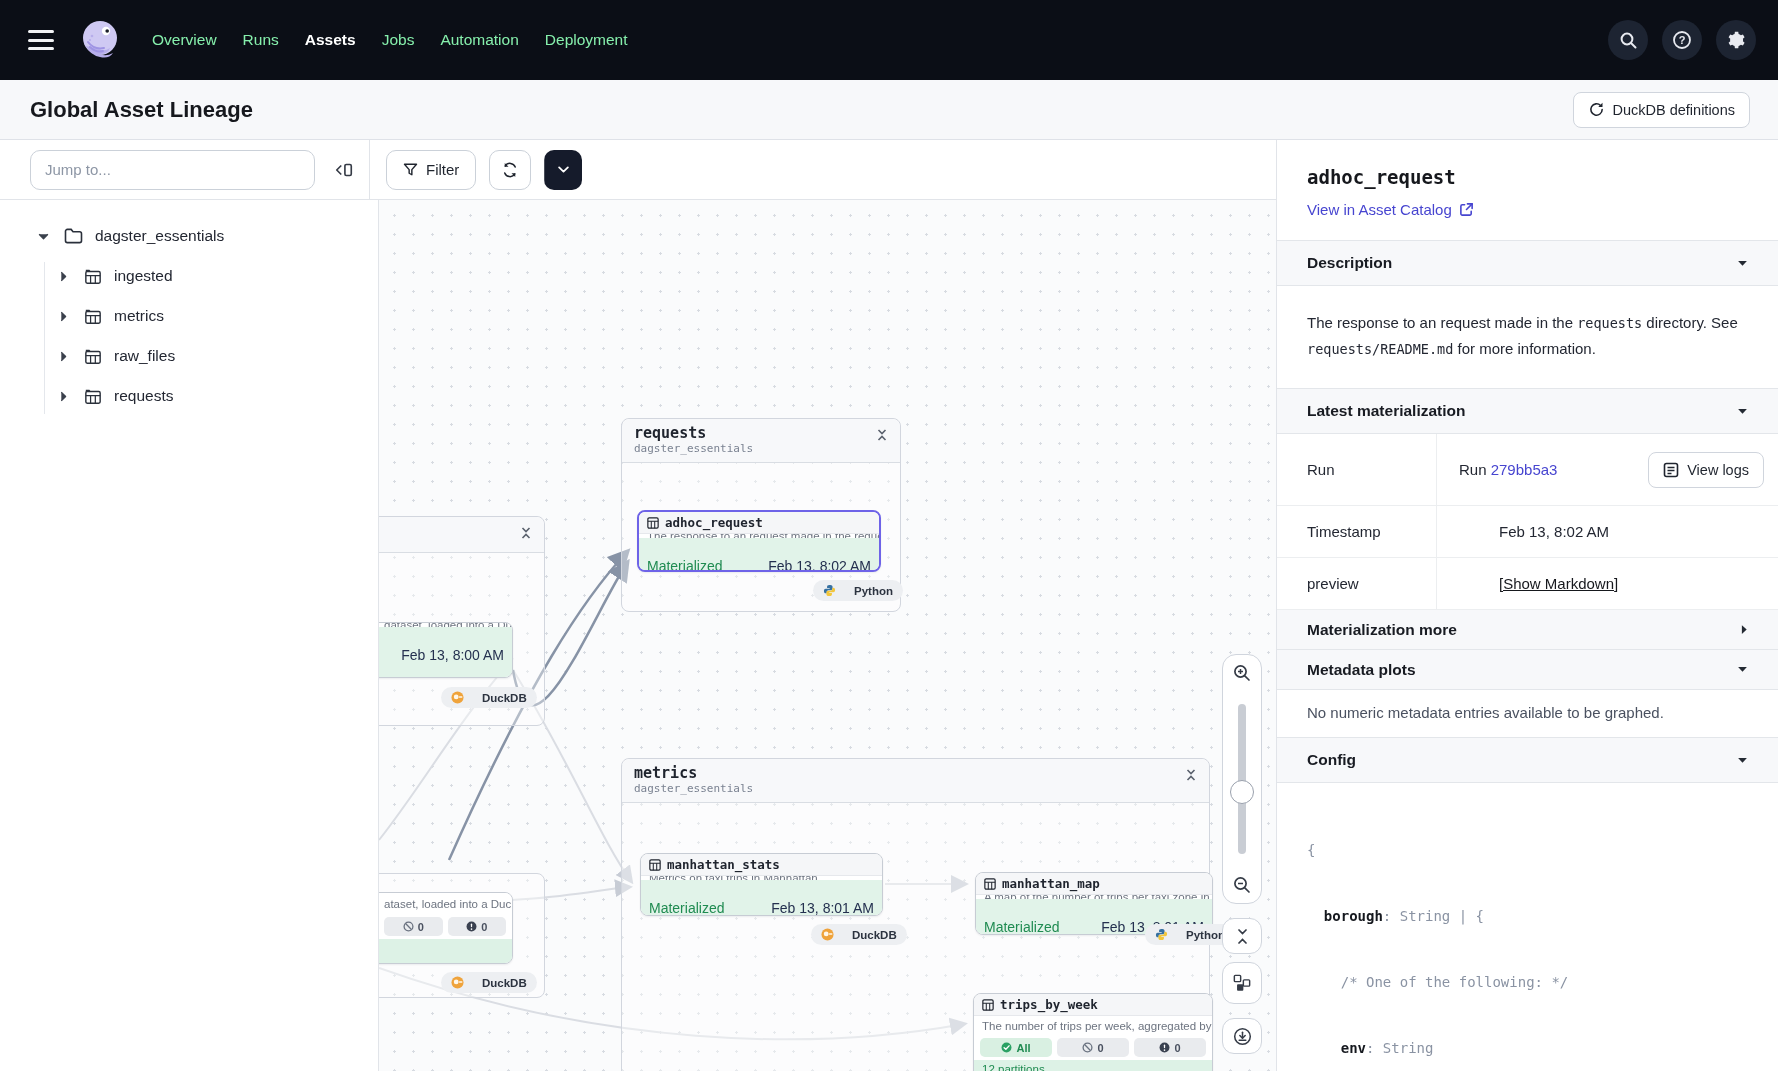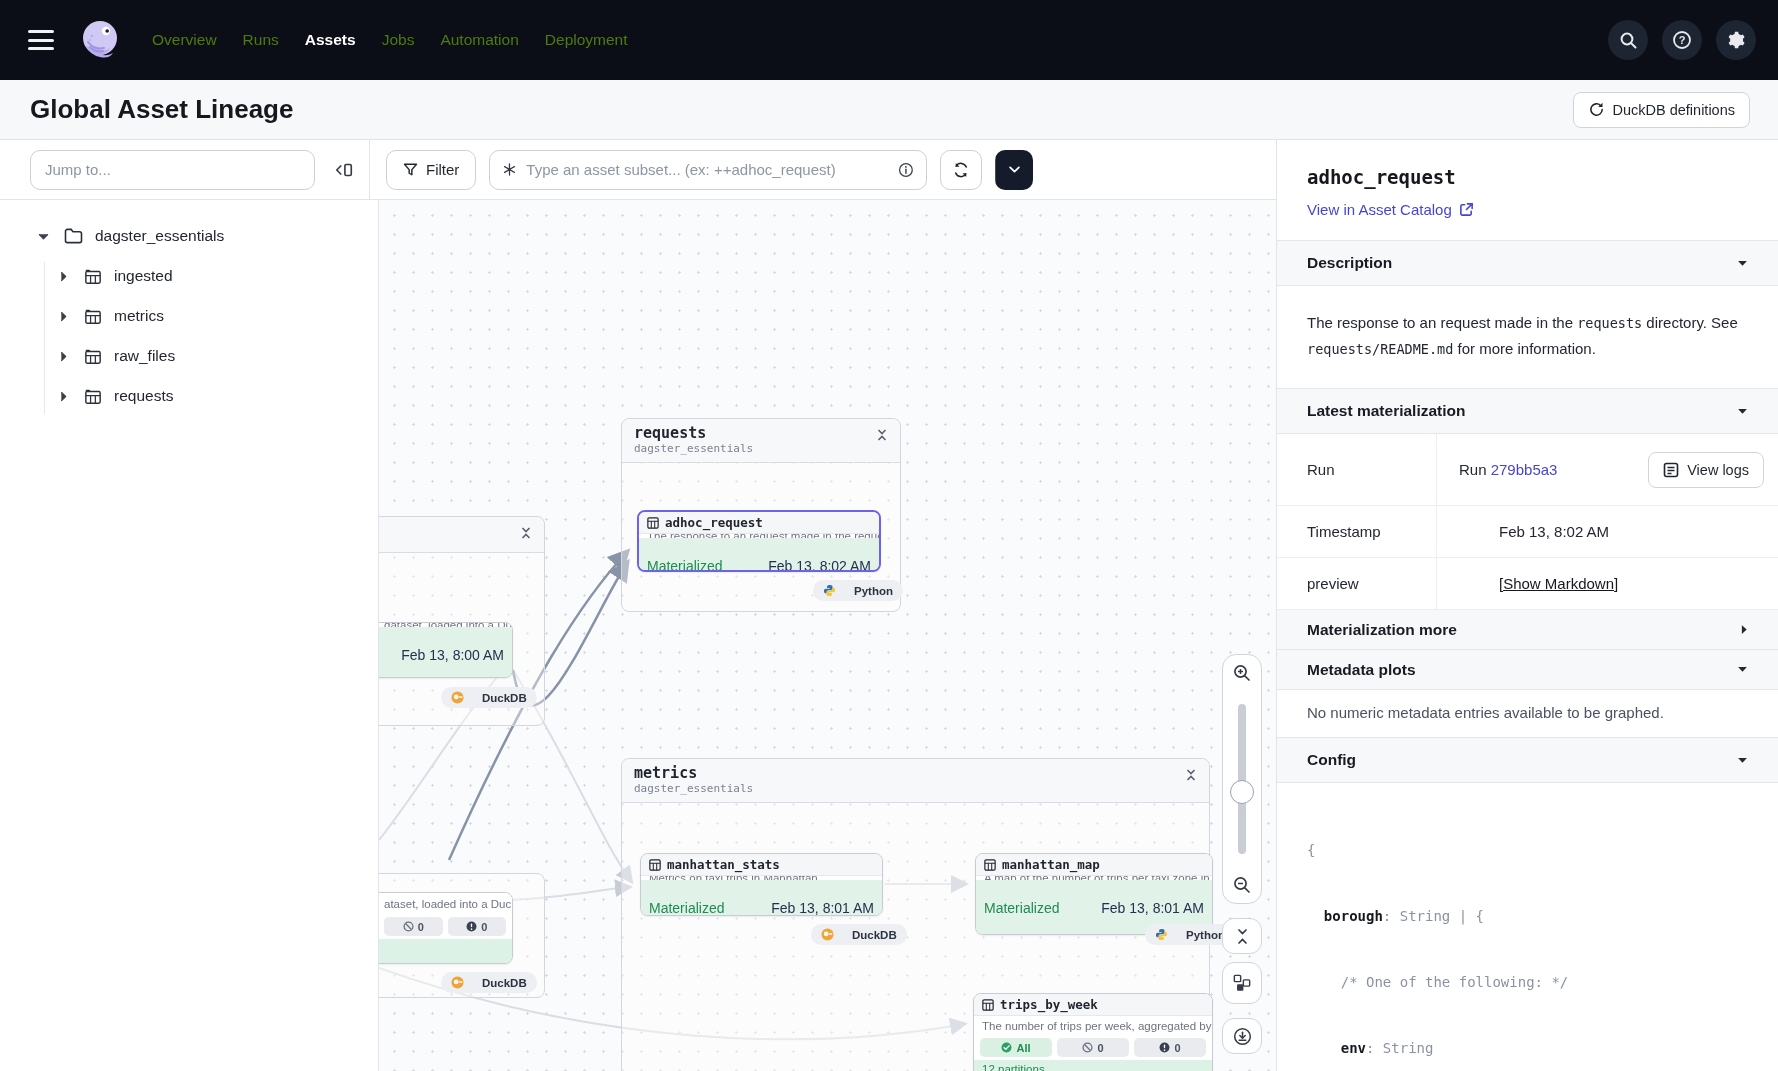--- a/index.html
+++ b/index.html
@@ -7,28 +7,28 @@
   body { font-family:"Liberation Sans", sans-serif; }
   .mono { font-family:"DejaVu Sans Mono", monospace; }
   .window { position:relative; width:1778px; height:1071px; background:#fff; overflow:hidden; }
 
   
   .topnav { position:absolute; left:0; top:0; width:1778px; height:80px; background:#0b0e16; display:flex; align-items:center; }
   .hamburger { width:26px; height:20px; margin-left:28px; display:flex; flex-direction:column; justify-content:space-between; cursor:pointer; }
   .hamburger span { display:block; height:3px; background:#f2f3f5; border-radius:2px; }
   .logo { width:48px; height:48px; margin-left:22px; }
   .navitems { display:flex; gap:26px; margin-left:28px; }
-  .navitem { color:#4d7c0f; font-size:15.5px; cursor:pointer; }
+  .navitem { color:#86efac; font-size:15.5px; cursor:pointer; }
   .navitem.active { color:#ffffff; font-weight:700; }
   .nav-right { margin-left:auto; margin-right:22px; display:flex; gap:14px; }
   .circle-btn { width:40px; height:40px; border-radius:50%; background:#1d2432; display:flex; align-items:center; justify-content:center; cursor:pointer; }
 
   
   .pageheader { position:absolute; left:0; top:80px; width:1778px; height:60px; background:#f7f8fa; border-bottom:1px solid #dfe2e8; display:flex; align-items:center; }
-  .page-title { font-size:26px; font-weight:700; color:#16181d; margin-left:30px; }
+  .page-title { font-size:22px; font-weight:700; color:#16181d; margin-left:30px; }
   .reload-btn { margin-left:auto; margin-right:28px; display:flex; align-items:center; gap:8px; background:#fff; border:1px solid #d0d5dd; border-radius:8px; height:36px; padding:0 14px; font-size:14.5px; color:#1f242e; cursor:pointer; }
 
   
   .toolbar { position:absolute; left:0; top:140px; width:1276px; height:60px; background:#fff; border-bottom:1px solid #e1e4e9; display:flex; align-items:center; }
   .tb-input { display:flex; align-items:center; height:40px; border:1px solid #cbd1d9; border-radius:10px; background:#fff; }
   .tb-input input { border:none; outline:none; font-size:15px; color:#363c46; background:transparent; width:100%; }
   .tb-input input::placeholder { color:#8d96a5; }
   .jump-box { width:285px; margin-left:30px; padding:4px 14px; }
   .collapse-btn { width:38px; height:40px; margin-left:10px; border:1px solid transparent; border-radius:8px; display:flex; align-items:center; justify-content:center; cursor:pointer; }
   .tb-divider { width:1px; height:60px; background:#e1e4e9; margin-left:6px; }
@@ -181,36 +181,20 @@
           <rect x="12" y="3" width="7" height="12" rx="1.5" fill="none" stroke="#353b46" stroke-width="1.8"></rect>
         </svg>
     </div>
     <div class="tb-divider"></div>
     <div class="filter-btn">
       <svg width="15" height="15" viewBox="0 0 20 20">
           <path d="M2 3h16l-6.2 7.2V17l-3.6-2v-4.8z" fill="none" stroke="#1f242e" stroke-width="1.9" stroke-linejoin="round"></path>
         </svg>
       <span>Filter</span>
     </div>
-    <div class="tb-input subset-box">
-      <svg width="17" height="17" viewBox="0 0 20 20">
-          <g stroke="#353b46" stroke-width="1.7" stroke-linecap="round">
-            <line x1="10" y1="2.5" x2="10" y2="17.5"></line>
-            <line x1="3.5" y1="6.2" x2="16.5" y2="13.8"></line>
-            <line x1="16.5" y1="6.2" x2="3.5" y2="13.8"></line>
-          </g>
-          <circle cx="10" cy="10" r="2.1" fill="#353b46"></circle>
-        </svg>
-      <input type="text" placeholder="Type an asset subset... (ex: ++adhoc_request)" style="">
-      <svg width="18" height="18" viewBox="0 0 20 20">
-          <circle cx="10" cy="10" r="8" fill="none" stroke="#3a404c" stroke-width="1.6"></circle>
-          <circle cx="10" cy="6.2" r="1.1" fill="#3a404c"></circle>
-          <line x1="10" y1="9" x2="10" y2="14.2" stroke="#3a404c" stroke-width="1.8" stroke-linecap="round"></line>
-        </svg>
-    </div>
     <div class="refresh-btn">
       <svg width="18" height="18" viewBox="0 0 24 24">
           <path fill="none" stroke="#1f242e" stroke-width="2" stroke-linecap="round" d="M19 8a7.5 7.5 0 0 0-13.4-1.3"></path>
           <path fill="#1f242e" d="M5 2.8v5h5z"></path>
           <path fill="none" stroke="#1f242e" stroke-width="2" stroke-linecap="round" d="M5 16a7.5 7.5 0 0 0 13.4 1.3"></path>
           <path fill="#1f242e" d="M19 21.2v-5h-5z"></path>
         </svg>
     </div>
     <div class="mat-btn">
       <div class="mat-caret">
@@ -458,21 +442,21 @@
     </div>
     <div class="kind-badge" style="left:432px; top:724px;">
       <svg width="13" height="13" viewBox="0 0 14 14">
           <circle cx="7" cy="7" r="6.5" fill="#efa33b"></circle>
           <circle cx="5.6" cy="6.4" r="2.6" fill="#fff7ea"></circle>
           <rect x="8.4" y="5.6" width="4" height="1.7" rx="0.8" fill="#fff7ea"></rect>
         </svg>
       <span>DuckDB</span>
     </div>
 
-    <div class="anode" style="left:596px; top:653px; width:238px; height:82px;">
+    <div class="anode" style="left:596px; top:672px; width:238px; height:63px;">
       <div class="an-h">
         <svg width="12" height="12" viewBox="0 0 14 14">
             <rect x="1" y="1" width="12" height="12" rx="1.5" fill="none" stroke="#1f242e" stroke-width="1.4"></rect>
             <line x1="1" y1="5" x2="13" y2="5" stroke="#1f242e" stroke-width="1.2"></line>
             <line x1="5" y1="5" x2="5" y2="13" stroke="#1f242e" stroke-width="1.2"></line>
             <line x1="9" y1="5" x2="9" y2="13" stroke="#1f242e" stroke-width="1.2"></line>
           </svg>
         <span>manhattan_map</span>
       </div>
       <div class="an-desc">A map of the number of trips per taxi zone in Ma…</div>

